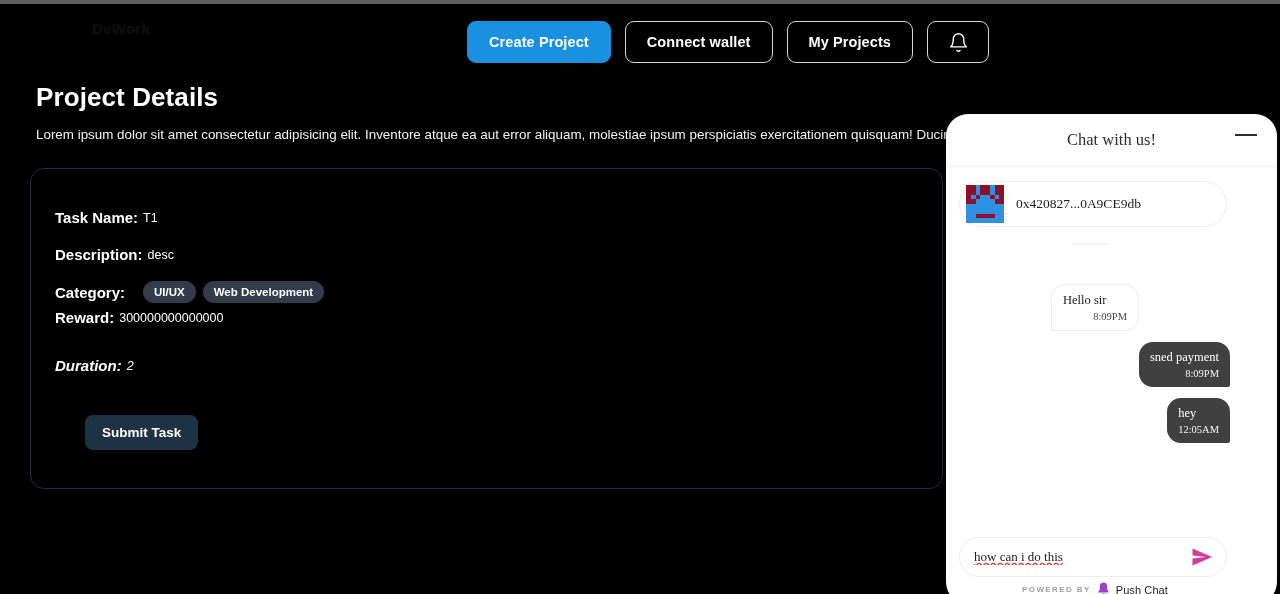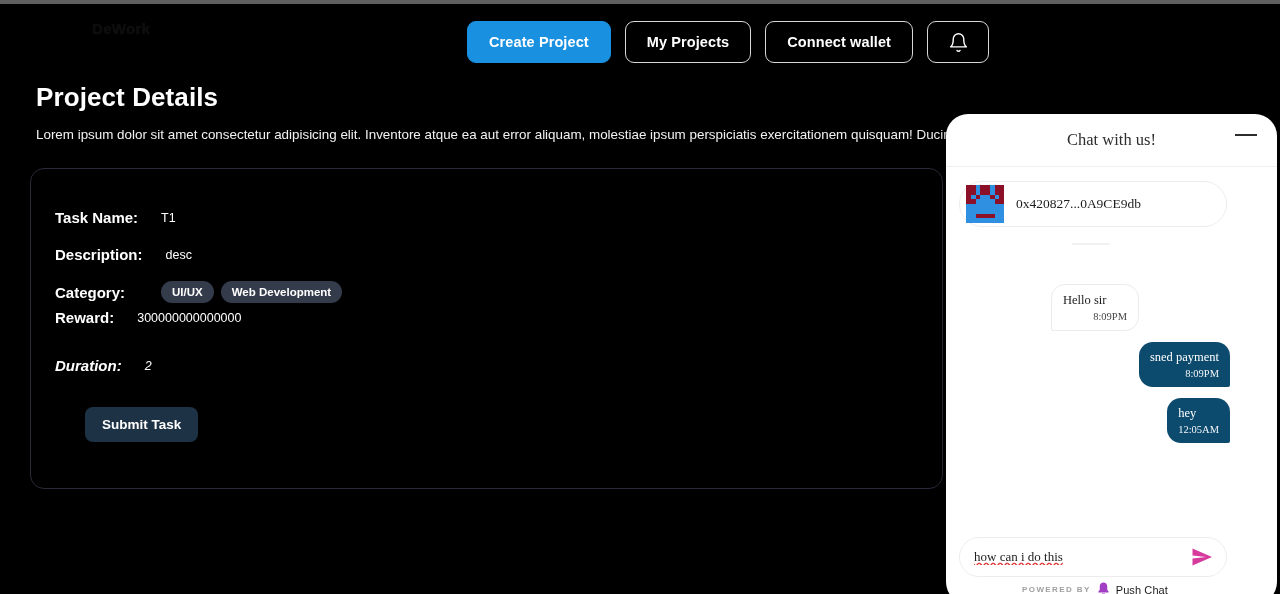--- a/index.html
+++ b/index.html
@@ -122,21 +122,21 @@
   .field-row {
     display: flex;
     align-items: center;
     position: absolute;
     left: 24px;
   }
   .field-label {
     font-size: 15px;
     font-weight: 700;
     color: #ffffff;
-    margin-right: 23px;
+    margin-right: 5px;
     white-space: nowrap;
   }
   .field-value {
     font-size: 12.5px;
     color: #ffffff;
     white-space: nowrap;
   }
   .row-1 { top: 40px; }
   .row-2 { top: 77px; }
   .row-3 { top: 112px; gap: 13px; }
@@ -151,21 +151,21 @@
     font-weight: 700;
     padding: 5px 11px;
     border-radius: 12px;
     white-space: nowrap;
     cursor: pointer;
   }
 
   .submit-btn {
     position: absolute;
     left: 54px;
-    top: 238px;
+    top: 246px;
     height: 35px;
     padding: 0 17px;
     background: #1d3244;
     color: #ffffff;
     font-size: 13.5px;
     font-weight: 700;
     border: none;
     border-radius: 8px;
     cursor: pointer;
     font-family: "Liberation Sans", sans-serif;
@@ -270,21 +270,21 @@
     position: relative;
   }
   .bubble.incoming {
     background: #ffffff;
     border: 1px solid #ebebeb;
     color: #1a1a1a;
     border-radius: 14px 14px 14px 2px;
     min-width: 88px;
   }
   .bubble.outgoing {
-    background: #0c4a6e;
+    background: #404040;
     color: #ffffff;
     border-radius: 14px 14px 2px 14px;
   }
   .bubble-text { display: block; }
   .bubble-time {
     display: block;
     text-align: right;
     font-size: 10.5px;
     margin-top: 1px;
     opacity: 0.95;
@@ -355,22 +355,22 @@
 
 <div class="browser-strip"></div>
 
 <div class="page">
 
   <div class="navbar">
     <div class="brand">DeWork</div>
 
     <div class="nav-actions">
       <div class="nav-btn primary">Create Project</div>
+      <div class="nav-btn">Connect wallet</div>
       <div class="nav-btn">My Projects</div>
-      <div class="nav-btn">Connect wallet</div>
       <div class="nav-btn icon-only">
         <span>
           <svg class="bell-svg" viewBox="0 0 24 24" fill="none" stroke="#ffffff" stroke-width="1.6" stroke-linecap="round" stroke-linejoin="round">
             <path d="M18 8A6 6 0 0 0 6 8c0 7-3 9-3 9h18s-3-2-3-9"></path>
             <path d="M13.73 21a2 2 0 0 1-3.46 0"></path>
           </svg>
         </span>
       </div>
     </div>
   </div>

